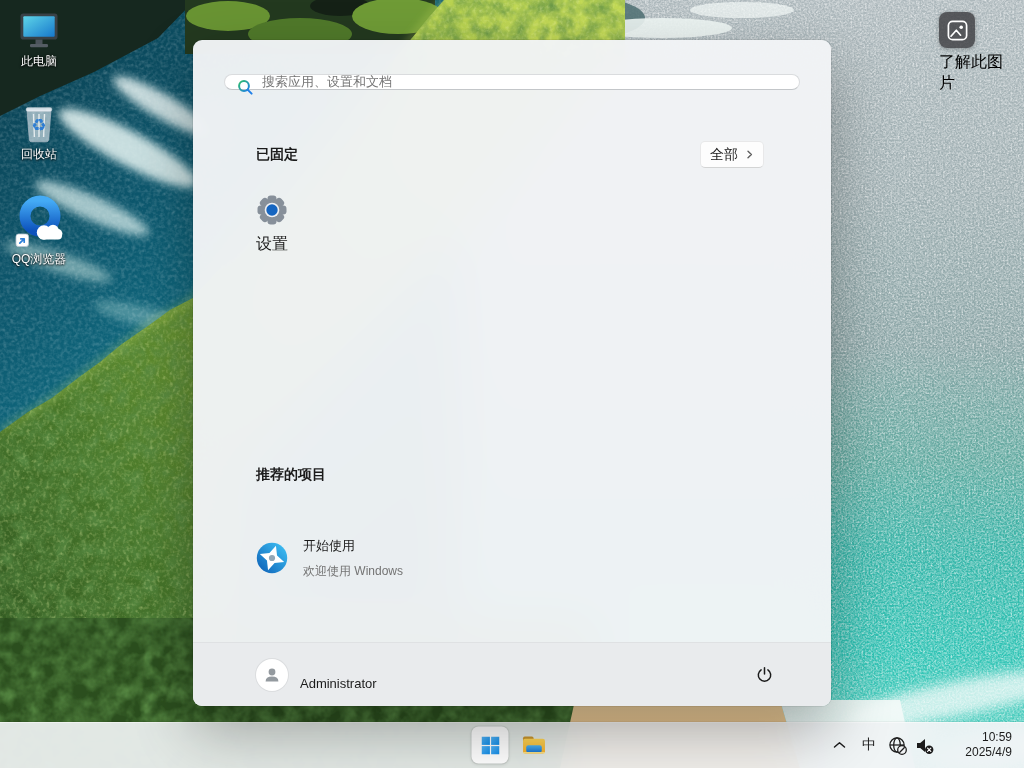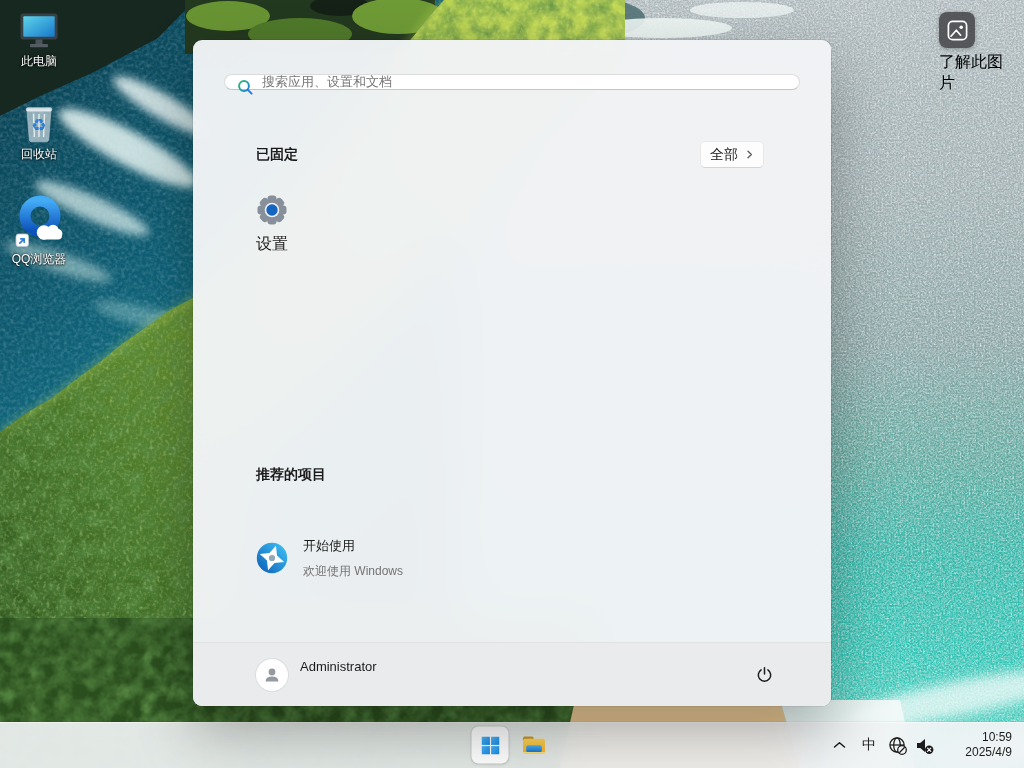--- a/index.html
+++ b/index.html
@@ -37,21 +37,21 @@
       background:rgba(255,255,255,.78);border:1px solid rgba(0,0,0,.08);border-bottom-color:rgba(0,0,0,.16);
       border-radius:5px;font-size:14px;color:#1b1b1b;cursor:default;}
   #pinned-grid{position:absolute;left:31px;top:146px;display:flex;}
   .tile{width:96px;height:88px;border-radius:6px;display:flex;flex-direction:column;align-items:center;padding-top:8px;box-sizing:border-box;}
   .tile .tlabel{margin-top:8px;font-size:16px;color:#1b1b1b;white-space:nowrap;}
   #rec-item{position:absolute;left:43px;top:488px;width:552px;height:60px;border-radius:6px;
       display:flex;align-items:center;padding-left:20px;gap:15px;box-sizing:border-box;}
   #rec-item .rtitle{font-size:13px;color:#1b1b1b;line-height:16px;}
   #rec-item .rsub{font-size:12px;color:#737373;line-height:15px;margin-top:10px;}
   #menu-footer{position:absolute;left:0;right:0;bottom:0;height:63px;background:#e9ebed;border-top:1px solid #dfe1e3;}
-  #user-chip{position:absolute;left:63px;top:50%;transform:translateY(-50%);display:flex;align-items:flex-start;gap:12px;cursor:default;}
+  #user-chip{position:absolute;left:63px;top:50%;transform:translateY(-50%);display:flex;align-items:flex-end;gap:12px;cursor:default;}
   #user-chip .avatar{width:32px;height:32px;border-radius:50%;background:#fff;display:flex;align-items:center;justify-content:center;
       box-shadow:0 0 0 1px rgba(0,0,0,.06);}
   #user-chip .uname{font-size:13px;color:#1b1b1b;}
   #power-btn{position:absolute;right:50px;top:50%;transform:translateY(-50%);width:34px;height:34px;border-radius:5px;
       display:flex;align-items:center;justify-content:center;cursor:default;}
   
   #taskbar{position:absolute;left:0;right:0;bottom:0;height:46px;z-index:4;
       background:rgba(241,243,245,.92);backdrop-filter:blur(20px) saturate(1.4);
       box-shadow:inset 0 1px 0 rgba(255,255,255,.45),0 -1px 0 rgba(0,0,0,.04);}
   #tb-center{position:absolute;left:50%;top:50%;transform:translate(-50%,-50%);display:flex;align-items:center;gap:7px;}

